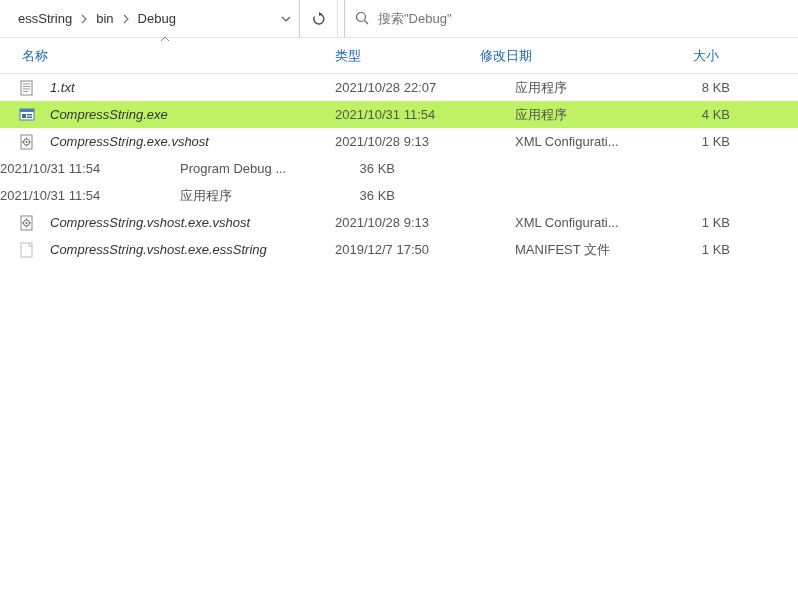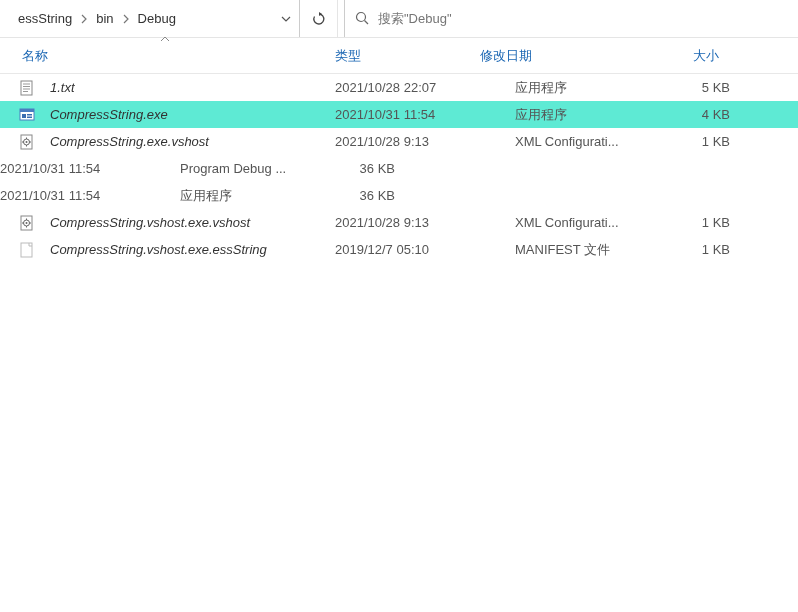--- a/index.html
+++ b/index.html
@@ -107,21 +107,21 @@
     }
     .file-list { }
     .file-row {
       display: flex;
       align-items: center;
       height: 27px;
       font-size: 13px;
       color: #333;
       cursor: pointer;
     }
-    .file-row.selected { background: #5eead4; }
+    .file-row.selected { background: #bef264; }
     .file-row .col-name { display: flex; align-items: center; gap: 14px; padding-left: 18px; font-style: italic; }
     .file-row .col-date { color: #555; }
     .file-row .col-type { color: #555; white-space: nowrap; overflow: hidden; text-overflow: ellipsis; }
     .file-row .col-size { color: #555; }
     .icon { width: 18px; height: 18px; display: inline-flex; align-items: center; justify-content: center; flex-shrink: 0; }
     svg { display: block; }
   </style>
 </head>
 <body>
 
@@ -185,21 +185,21 @@
             <line x1="5" y1="5" x2="12" y2="5" stroke="#999"></line>
             <line x1="5" y1="7.5" x2="12" y2="7.5" stroke="#999"></line>
             <line x1="5" y1="10" x2="12" y2="10" stroke="#999"></line>
             <line x1="5" y1="12.5" x2="10" y2="12.5" stroke="#999"></line>
           </svg>
         </span>
         <span>1.txt</span>
       </div>
       <div class="col-date">2021/10/28 22:07</div>
       <div class="col-type">应用程序</div>
-      <div class="col-size">5 KB</div>
+      <div class="col-size">8 KB</div>
     </div>
     <div class="file-row selected">
       <div class="col-name">
         <span class="icon">
           <svg width="18" height="18" viewBox="0 0 18 18">
             <rect x="2" y="3" width="14" height="11" fill="#fff" stroke="#4a7cc0" stroke-width="1"></rect>
             <rect x="2" y="3" width="14" height="3" fill="#4a7cc0"></rect>
             <rect x="4" y="8" width="4" height="4" fill="#3b6db0"></rect>
             <rect x="9" y="8" width="5" height="1.5" fill="#3b6db0"></rect>
             <rect x="9" y="10.5" width="5" height="1.5" fill="#3b6db0"></rect>
@@ -262,17 +262,17 @@
     <div class="file-row">
       <div class="col-name">
         <span class="icon">
           <svg width="18" height="18" viewBox="0 0 18 18">
             <rect x="3" y="2" width="11" height="14" fill="#fff" stroke="#bbb" stroke-width="1"></rect>
             <path d="M11 2 L11 5 L14 5" fill="none" stroke="#bbb"></path>
           </svg>
         </span>
         <span>CompressString.vshost.exe.essString</span>
       </div>
-      <div class="col-date">2019/12/7 05:10</div>
+      <div class="col-date">2019/12/7 17:50</div>
       <div class="col-type">MANIFEST 文件</div>
       <div class="col-size">1 KB</div>
     </div>
   </div>
 
 </body></html>

